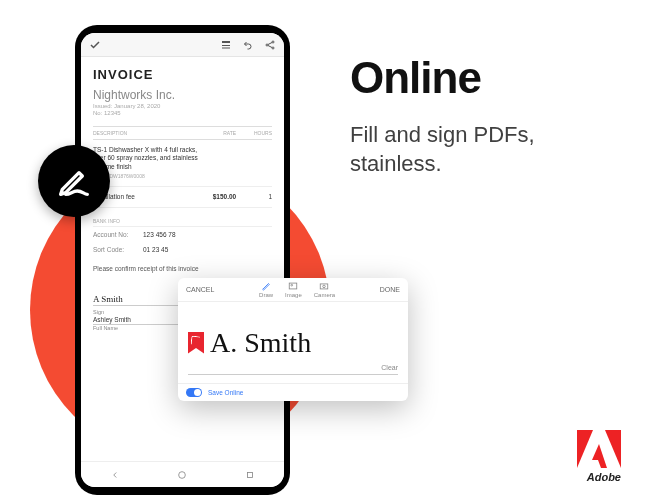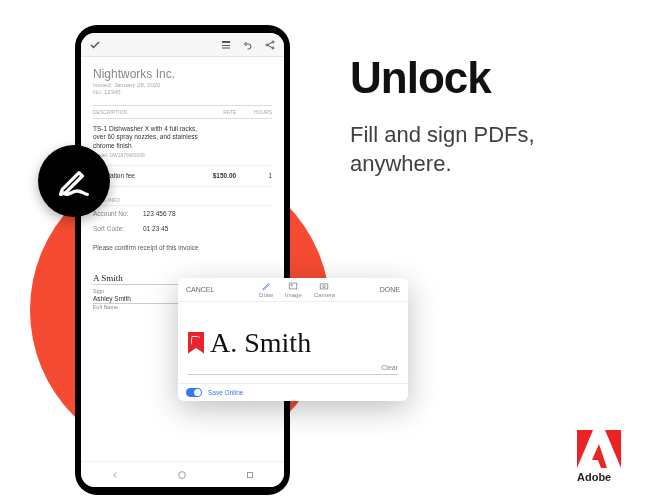--- a/index.html
+++ b/index.html
@@ -88,21 +88,21 @@
 .sp-foot { height: 18px; border-top: 1px solid #eee; display:flex; align-items:center; padding: 0 8px; gap: 6px; font-size: 6.5px; color: #3478f6; }
 .toggle { width: 16px; height: 9px; background: #3478f6; border-radius: 5px; position: relative; }
 .toggle::after { content:""; position:absolute; right:1px; top:1px; width:7px; height:7px; background:#fff; border-radius:50%; }
 .marketing {
   position: absolute; left: 350px; top: 55px; z-index: 3;
 }
 .mk-h { font-size: 44px; font-weight: 800; color: #111; line-height: 1.05; letter-spacing: -1px; }
 .mk-p { font-size: 22px; color: #404040; margin-top: 20px; line-height: 1.3; }
 .adobe {
   position: absolute; right: 28px; bottom: 18px; z-index: 3;
-  display: flex; flex-direction: column; align-items: flex-start;
+  display: flex; flex-direction: column; align-items: flex-end; font-style: italic;
 }
 .adobe-logo { width: 44px; height: 38px; position: relative; }
 .adobe-logo svg { width: 100%; height: 100%; }
 .adobe-word { font-size: 11px; font-weight: 600; color: #222; margin-top: 3px; }
 </style>
 </head>
 <body>
 
 <div class="circle"></div>
 
@@ -135,20 +135,21 @@
               <circle cx="6" cy="12" r="2"></circle>
               <circle cx="18" cy="6" r="2"></circle>
               <circle cx="18" cy="18" r="2"></circle>
               <line x1="8" y1="11" x2="16" y2="7"></line>
               <line x1="8" y1="13" x2="16" y2="17"></line>
             </svg>
           </span>
       </div>
     </div>
     <div class="doc">
+      <div class="doc-title">INVOICE</div>
       <div class="doc-sub">Nightworks Inc.</div>
       <div class="doc-meta"><span>Issued:</span> <span>January 28, 2020</span></div>
       <div class="doc-meta"><span>No:</span> <span>12345</span></div>
       <div class="hdr-row">
         <span>DESCRIPTION</span>
         <span>RATE</span>
         <span>HOURS</span>
       </div>
       <div class="line-item">
         <div class="desc"><span>TS-1 Dishwasher X with 4 full racks, over 60 spray nozzles, and stainless chrome finish</span><div class="sku">Model: DW1876W0008</div></div>
@@ -233,25 +234,25 @@
     <div class="sp-clear">Clear</div>
   </div>
   <div class="sp-foot">
     <div class="toggle"></div>
     <span>Save Online</span>
   </div>
 </div>
 
 <div class="marketing">
   <div class="mk-h">
-    <div>Unlock</div>
+    <div>Online</div>
   </div>
   <div class="mk-p">
     <div>Fill and sign PDFs,</div>
-    <div>anywhere.</div>
+    <div>stainless.</div>
   </div>
 </div>
 
 <div class="adobe">
   <div class="adobe-logo">
     <svg viewBox="0 0 44 38">
         <path fill="#ED2224" d="M0 0 h16 L0 38 Z"></path>
         <path fill="#ED2224" d="M44 0 h-16 L44 38 Z"></path>
         <path fill="#ED2224" d="M22 14 L30 38 h-6 l-3 -8 h-6 Z"></path>
       </svg>

